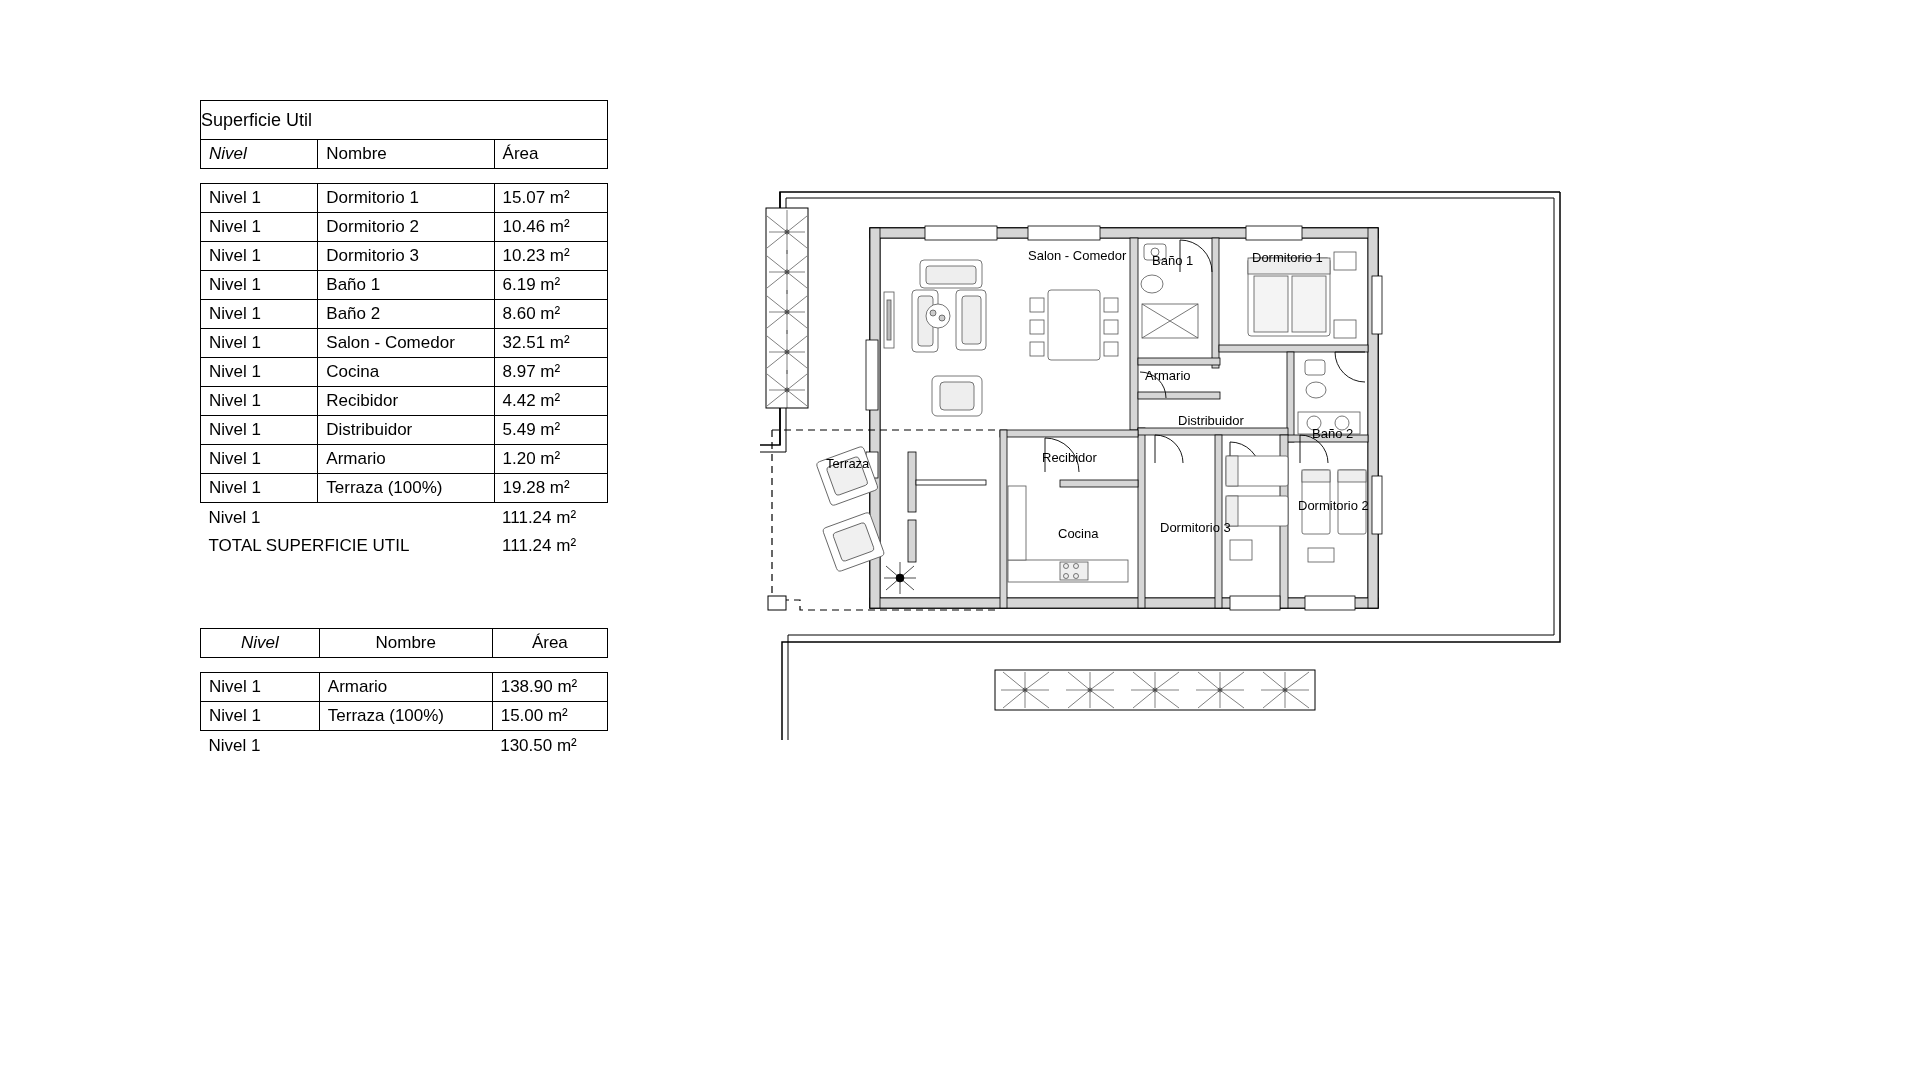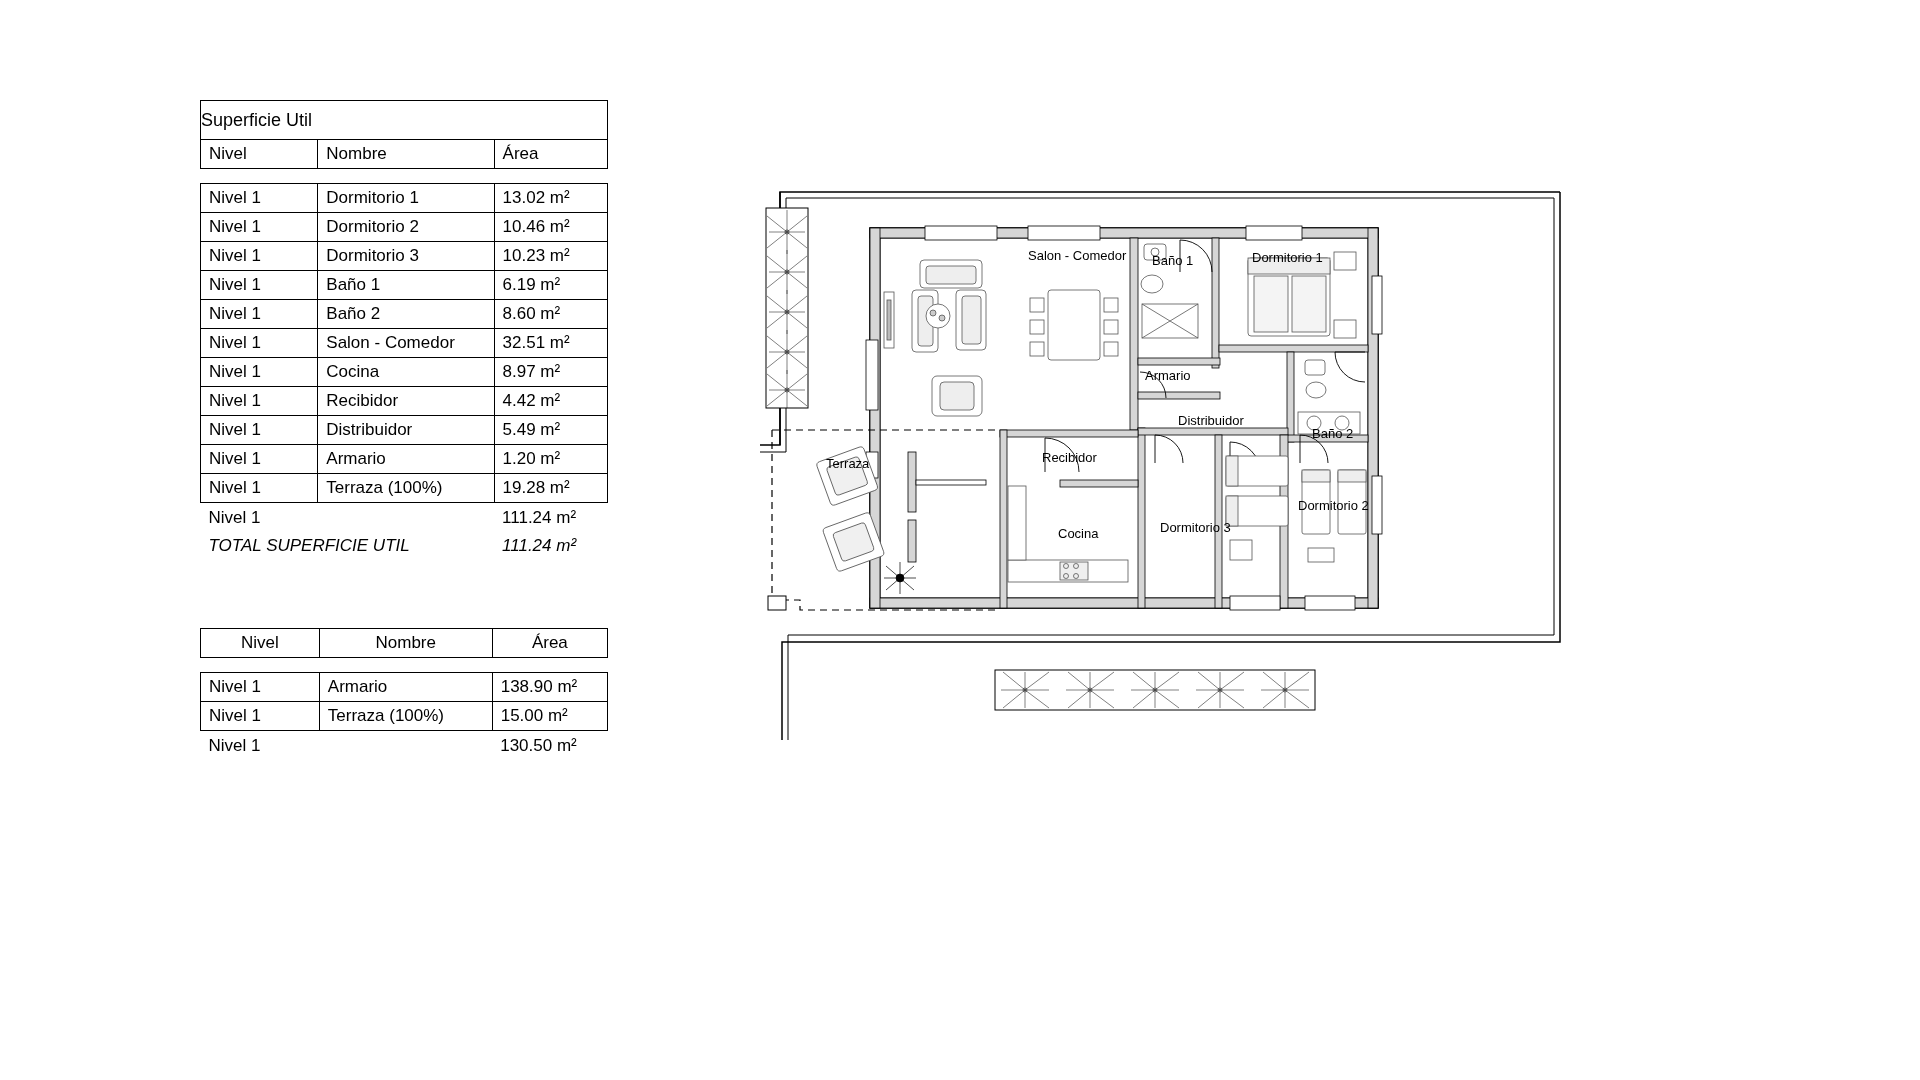--- a/index.html
+++ b/index.html
@@ -41,39 +41,38 @@
     text-align: left;
     font-size: 18px;
     border: 1px solid #000;
     border-bottom: none;
     padding: 8px 0 !important;
   }
   .hdr-row td {
     border: 1px solid #000;
     border-top: 1px solid #000;
   }
-  .hdr-row td.c1 { border-right: 1px solid #000; }
+  .hdr-row td.c1 { border-right: 1px solid #000; font-style: italic; }
   .spacer-row td {
     border: none;
     height: 14px;
     padding: 0 !important;
   }
   .body-row td {
     border-left: 1px solid #000;
     border-right: 1px solid #000;
     border-bottom: 1px solid #000;
   }
   .body-row.first td { border-top: 1px solid #000; }
   .total-row td {
     border: none;
     padding-top: 4px;
   }
   .grand-row td {
     border: none;
-    font-style: italic;
   }
   .col-nivel { width: 118px; }
   .col-nombre { width: 180px; }
   .col-area { width: 110px; }
 
   .center { text-align: center !important; }
 
   .table-gap { height: 68px; }
 
   
@@ -106,21 +105,21 @@
         <td class="col-nombre">Nombre</td>
         <td class="col-area">Área</td>
       </tr>
       <tr class="spacer-row">
           <td colspan="3"></td>
         </tr>
 
       <tr class="body-row first">
         <td class="col-nivel">Nivel 1</td>
         <td class="col-nombre">Dormitorio 1</td>
-        <td class="col-area">13.02 m²</td>
+        <td class="col-area">15.07 m²</td>
       </tr>
       <tr class="body-row">
         <td class="col-nivel">Nivel 1</td>
         <td class="col-nombre">Dormitorio 2</td>
         <td class="col-area">10.46 m²</td>
       </tr>
       <tr class="body-row">
         <td class="col-nivel">Nivel 1</td>
         <td class="col-nombre">Dormitorio 3</td>
         <td class="col-area">10.23 m²</td>

